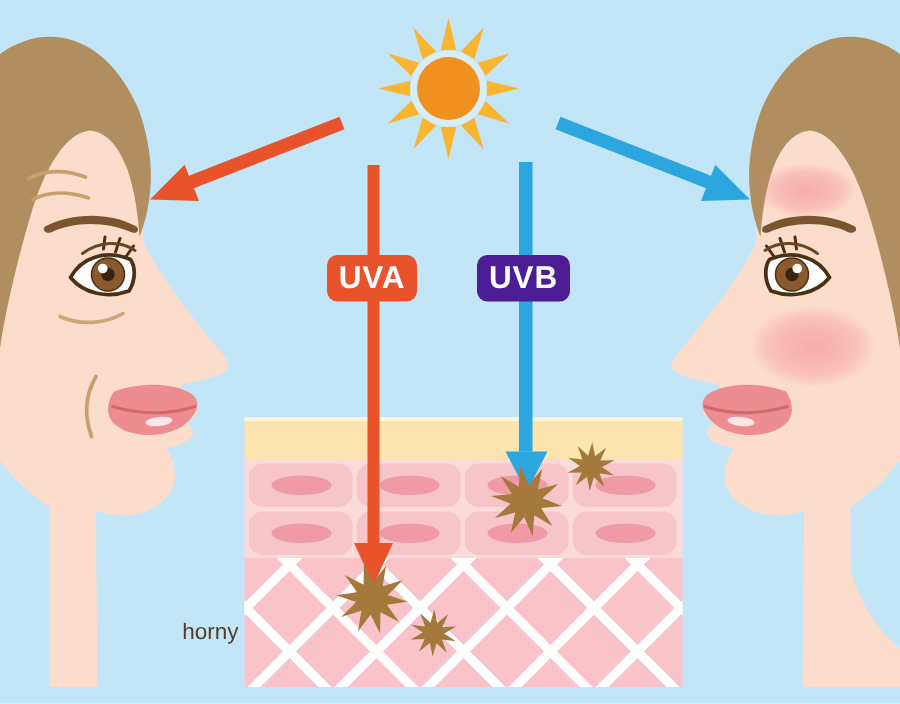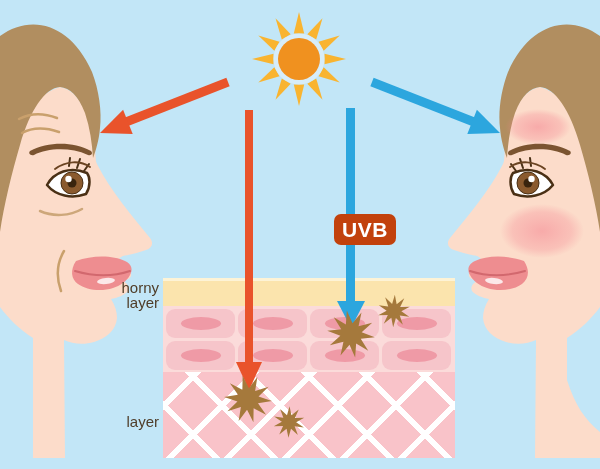--- a/index.html
+++ b/index.html
@@ -53,21 +53,21 @@
     border-top:27px solid #2ca6de;
   }
 
   
   .badge {
     position:absolute; top:170px; height:31px; border-radius:7px;
     display:flex; align-items:center; justify-content:center;
     color:#ffffff; font-weight:bold; font-size:21px; letter-spacing:0.5px;
   }
   .badge-uva { left:218px; width:60px; background:#e9532b; }
-  .badge-uvb { left:334px; width:62px; background:#c2410c;margin-top:44px; }
+  .badge-uvb { left:318px; width:62px; background:#4c1d95; }
 
   
   [data-name="sun-rays"] polygon { fill:#f9b430; }
   .starburst { fill:#a5793c; }
 </style>
 </head>
 <body>
 
 <div class="scene" data-name="illustration-canvas">
 
@@ -183,35 +183,35 @@
             <span class="nucleus" data-name="cell-nucleus"></span>
           </div>
           <div class="cell" data-name="skin-cell">
             <span class="nucleus" data-name="cell-nucleus"></span>
           </div>
         </div>
     </div>
     <div class="layer-dermis" data-name="dermis-layer"></div>
   </div>
 
-  <div class="layer-label label-horny" data-name="horny-layer-label">horny layer</div>
-  <div class="layer-label label-derm" data-name="dermis-label">layer</div>
+  <div class="layer-label label-derm" data-name="dermis-label">horny</div>
 
   <div class="ray-line ray-uva-line" data-name="uva-ray-line"></div>
   <div class="ray-head ray-uva-head" data-name="uva-arrowhead-icon"></div>
   <div class="ray-line ray-uvb-line" data-name="uvb-ray-line"></div>
   <div class="ray-head ray-uvb-head" data-name="uvb-arrowhead-icon"></div>
 
   <svg class="art" width="600" height="469" viewBox="0 0 600 469" data-name="uv-damage-overlay">
     <defs>
       <g id="starshape">
         <polygon class="starburst" points="24,0 10.3,3.3 19.4,14.1 6.4,8.7 7.4,22.8 0,10.8 -7.4,22.8 -6.4,8.7 -19.4,14.1 -10.3,3.3 -24,0 -10.3,-3.3 -19.4,-14.1 -6.4,-8.7 -7.4,-22.8 0,-10.8 7.4,-22.8 6.4,-8.7 19.4,-14.1 10.3,-3.3"></polygon>
       </g>
     </defs>
     <use href="#starshape" data-name="uvb-damage-star" transform="translate(351,334) rotate(8)"></use>
     <use href="#starshape" data-name="uvb-damage-star-small" transform="translate(394,311) rotate(-15) scale(0.68)"></use>
     <use href="#starshape" data-name="uva-damage-star" transform="translate(248,399) rotate(5)"></use>
     <use href="#starshape" data-name="uva-damage-star-small" transform="translate(289,422) rotate(20) scale(0.66)"></use>
   </svg>
 
+  <div class="badge badge-uva" data-name="uva-badge">UVA</div>
   <div class="badge badge-uvb" data-name="uvb-badge">UVB</div>
 
 </div>
 
 </body></html>

